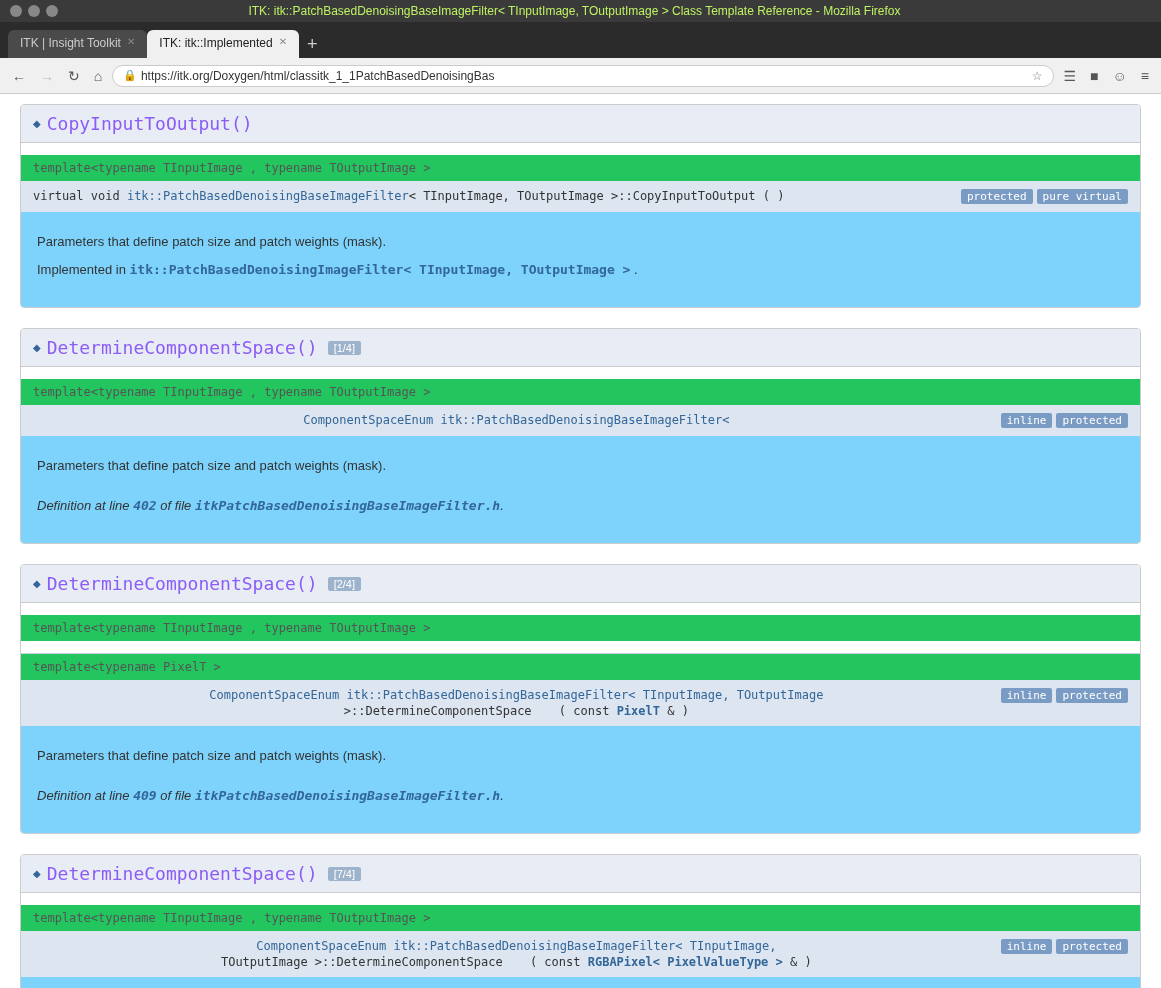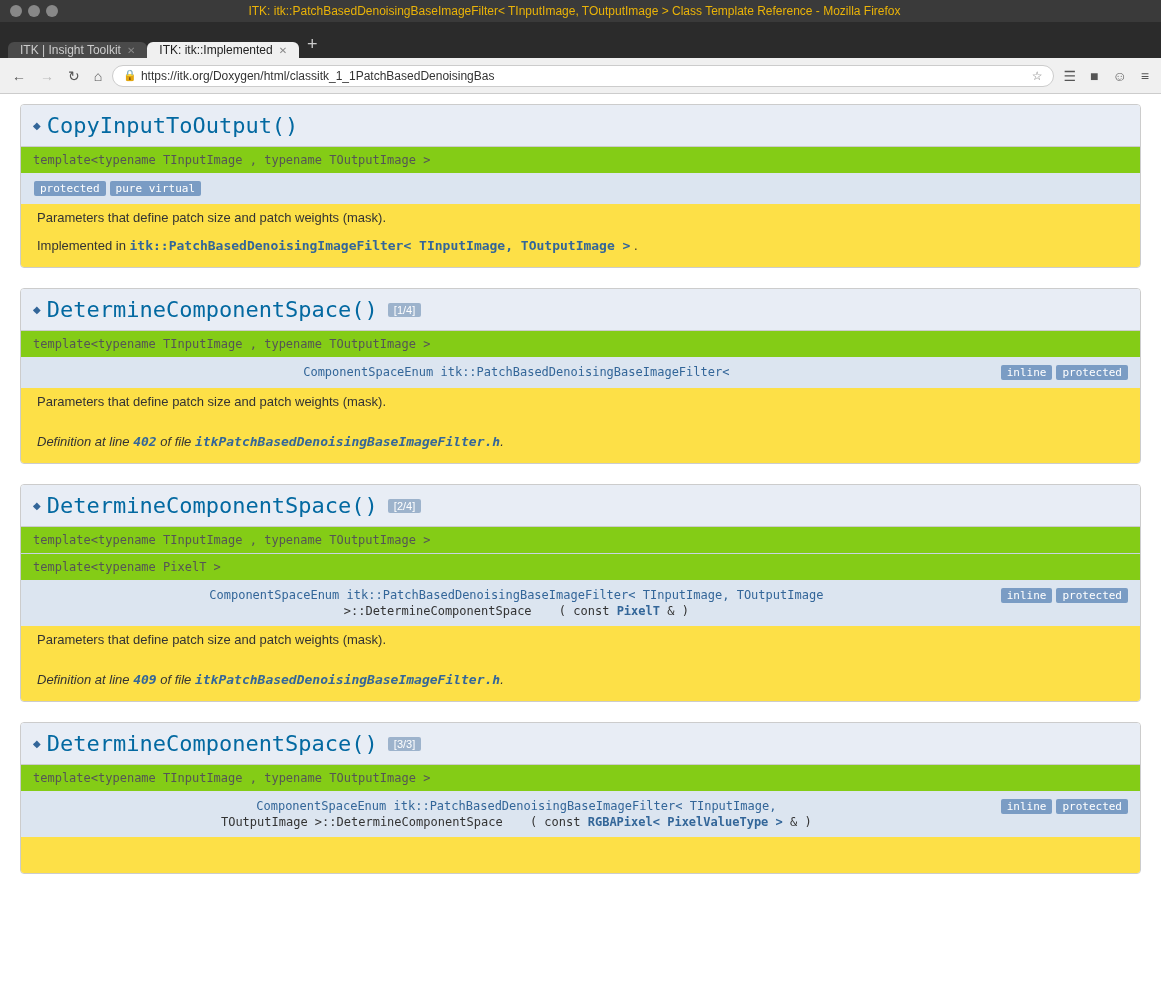--- a/index.html
+++ b/index.html
@@ -1,21 +1,21 @@
 <!DOCTYPE html>
 <html><head>
   <meta charset="utf-8">
   <style>
     * { box-sizing: border-box; margin: 0; padding: 0; }
     body { font-family: Arial, sans-serif; font-size: 13px; background: #fff; }
 
     
     .title-bar {
       background: #3a3a3a;
-      color: #eab308;
+      color: #bef264;
       font-size: 12px;
       padding: 4px 10px;
       display: flex;
       align-items: center;
       justify-content: space-between;
     }
     .title-bar-text { flex: 1; text-align: center; }
     .window-controls { display: flex; gap: 6px; }
     .window-btn {
       width: 12px; height: 12px; border-radius: 50%;
@@ -29,23 +29,23 @@
       padding: 0 8px;
       height: 36px;
     }
     .tab {
       background: #4a4a4a;
       color: #ccc;
       font-size: 12px;
       padding: 6px 12px;
       border-radius: 6px 6px 0 0;
       display: flex;
-      align-items: center;
+      align-items: flex-start;
       gap: 6px;
-      height: 16px;
+      height: 28px;
       cursor: pointer;
     }
     .tab.active {
       background: #f0f0f0;
       color: #222;
     }
     .tab-close { font-size: 10px; color: #888; cursor: pointer; }
     .tab-add {
       color: #ccc; font-size: 18px; padding: 0 8px;
       cursor: pointer; line-height: 28px;
@@ -101,40 +101,41 @@
       display: flex;
       align-items: center;
       gap: 6px;
       border-bottom: 1px solid #ccc;
     }
     .method-diamond {
       color: #336699;
       font-size: 10px;
     }
     .method-name {
-      font-size: 22px;
-      color: #0369a1;
+      font-size: 18px;
+      color: #8b5cf6;
       font-family: monospace;
       font-weight: normal;
     }
     .method-tag {
       background: #9db3cc;
       color: #fff;
       font-size: 11px;
       padding: 1px 6px;
       border-radius: 2px;
       margin-left: 4px;
     }
 
     .method-template {
-      background: #84cc16;
+      background: #22c55e;
       padding: 6px 12px;
       font-family: monospace;
       font-size: 12px;
       color: #555;
+      margin-top: 12px;
     }
     .method-template-extra {
       border-top: 1px solid #c8d4e3;
     }
 
     .method-signature {
       background: #dce5f0;
       padding: 8px 12px;
       font-family: monospace;
       font-size: 12px;
@@ -152,22 +153,22 @@
       font-size: 11px;
       padding: 1px 6px;
       border-radius: 2px;
       color: #fff;
     }
     .badge-protected { background: #7a9cc4; }
     .badge-pure-virtual { background: #7a9cc4; }
     .badge-inline { background: #7a9cc4; }
 
     .method-body {
-      padding: 4px 16px;
-      background: #fde047;
+      padding: 20px 16px;
+      background: #7dd3fc;
     }
     .method-body p {
       margin-bottom: 8px;
       line-height: 1.5;
       color: #333;
     }
     .method-body a { color: #336699; text-decoration: none; font-weight: bold; font-family: monospace; }
     .method-body .def-line { margin-top: 20px; font-style: italic; }
 
     .multi-sig {
@@ -225,20 +226,23 @@
 
   <div class="method-section">
     <div class="method-header">
       <span class="method-diamond">◆</span>
       <span class="method-name">CopyInputToOutput()</span>
     </div>
     <div class="method-template">
       <span>template&lt;typename TInputImage , typename TOutputImage &gt;</span>
     </div>
     <div class="method-signature">
+      <div class="method-sig-left">
+        <span>virtual void </span><a href="#">itk::PatchBasedDenoisingBaseImageFilter</a><span>&lt; TInputImage, TOutputImage &gt;::CopyInputToOutput ( )</span>
+      </div>
       <div class="method-sig-right">
         <span class="badge badge-protected">protected</span>
         <span class="badge badge-pure-virtual">pure virtual</span>
       </div>
     </div>
     <div class="method-body">
       <p>Parameters that define patch size and patch weights (mask).</p>
       <p>
         <span>Implemented in</span>
         <a href="#">itk::PatchBasedDenoisingImageFilter&lt; TInputImage, TOutputImage &gt;</a>
@@ -313,21 +317,21 @@
         <span>of file</span>
         <a href="#">itkPatchBasedDenoisingBaseImageFilter.h</a><span>.</span>
       </p>
     </div>
   </div>
 
   <div class="method-section">
     <div class="method-header">
       <span class="method-diamond">◆</span>
       <span class="method-name">DetermineComponentSpace()</span>
-      <span class="method-tag">[3/3]</span>
+      <span class="method-tag">[7/4]</span>
     </div>
     <div class="method-template">
       <span>template&lt;typename TInputImage , typename TOutputImage &gt;</span>
     </div>
     <div class="method-signature">
       <div class="method-sig-left multi-sig">
         <div class="sig-line1">
           <a href="#">ComponentSpaceEnum itk::PatchBasedDenoisingBaseImageFilter&lt; TInputImage,</a>
         </div>
         <div class="sig-line2">

